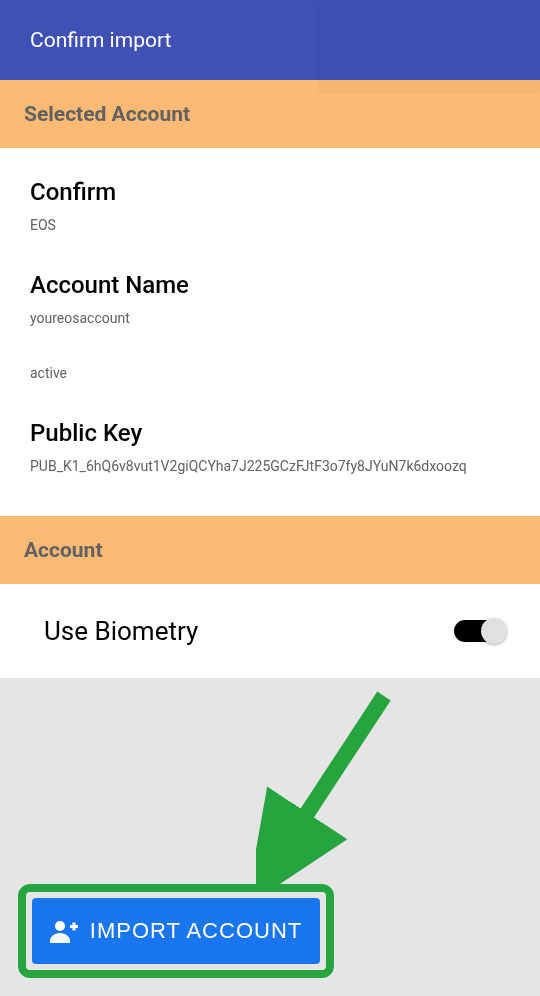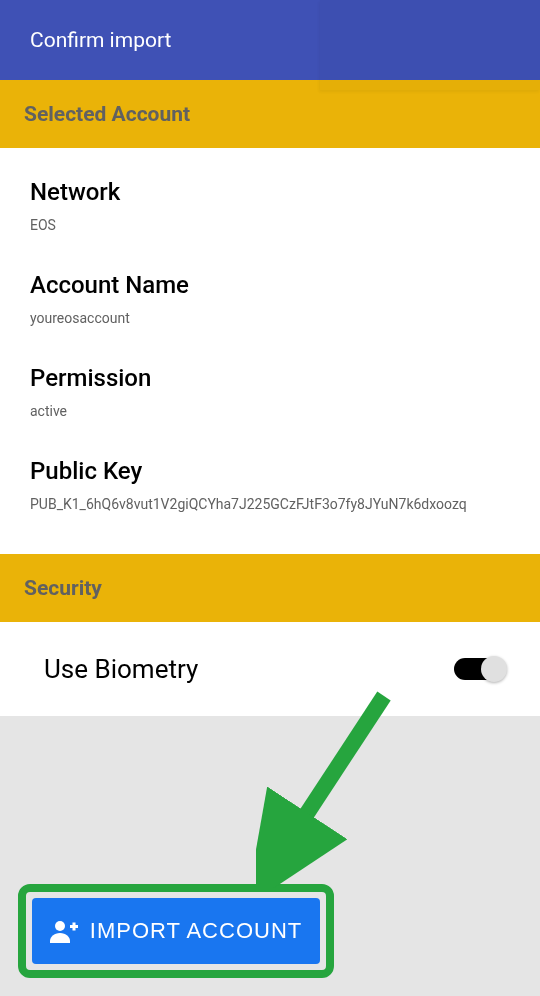--- a/index.html
+++ b/index.html
@@ -24,21 +24,21 @@
     .header-right-block {
       position: absolute;
       top: 0;
       right: 0;
       width: 220px;
       height: 90px;
       background: rgba(0,0,0,0.02);
       box-shadow: -1px 2px 3px rgba(0,0,0,0.05);
     }
     .section-header {
-      background: #eab308;
+      background: #fdba74;
       padding: 22px 24px;
       color: #616161;
       font-size: 21px;
       font-weight: 700;
     }
     .card {
       background: #fff;
       padding: 30px 30px 40px 30px;
     }
     .field {
@@ -133,38 +133,37 @@
 
 <div class="header">
   <div class="header-title">Confirm import</div>
   <div class="header-right-block"></div>
 </div>
 
 <div class="section-header">Selected Account</div>
 
 <div class="card">
   <div class="field">
-    <div class="field-label">Network</div>
+    <div class="field-label">Confirm</div>
     <div class="field-value">EOS</div>
   </div>
   <div class="field">
     <div class="field-label">Account Name</div>
     <div class="field-value">youreosaccount</div>
   </div>
   <div class="field">
-    <div class="field-label">Permission</div>
     <div class="field-value">active</div>
   </div>
   <div class="field">
     <div class="field-label">Public Key</div>
     <div class="field-value">PUB_K1_6hQ6v8vut1V2giQCYha7J225GCzFJtF3o7fy8JYuN7k6dxoozq</div>
   </div>
 </div>
 
-<div class="section-header">Security</div>
+<div class="section-header">Account</div>
 
 <div class="security-row">
   <div class="security-label">Use Biometry</div>
   <div class="toggle">
     <div class="toggle-thumb"></div>
   </div>
 </div>
 
 <div class="bottom-area">
   <div class="highlight-frame">

